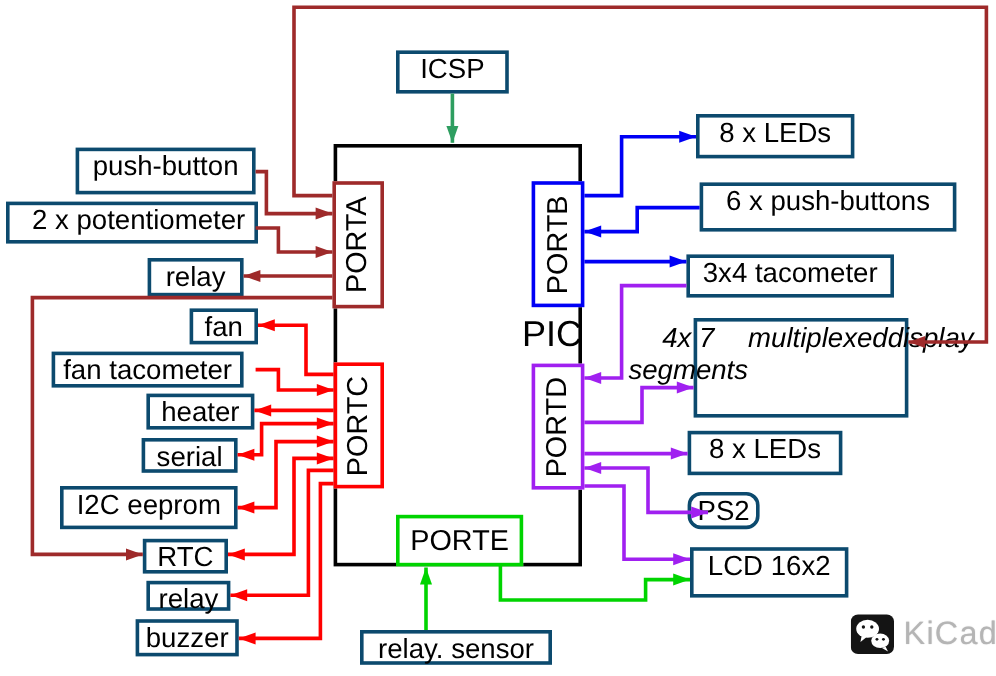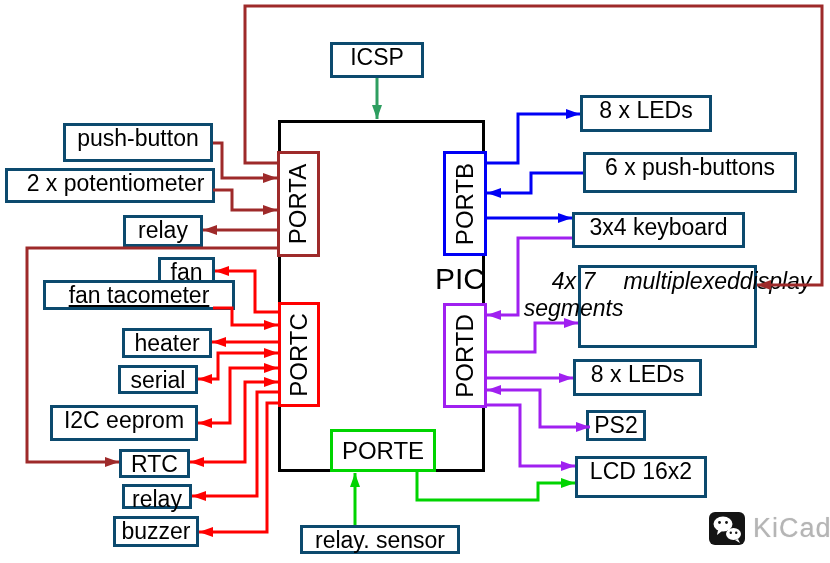--- a/index.html
+++ b/index.html
@@ -69,21 +69,21 @@
   </div>
   <div class="box" style="left:5px;top:168px;width:210px;height:35px;padding-left:11px;">
     <span>2 x potentiometer</span>
   </div>
   <div class="box" style="left:123px;top:215px;width:80px;height:32px;">
     <span>relay</span>
   </div>
   <div class="box" style="left:158px;top:257px;width:57px;height:30px;">
     <span>fan</span>
   </div>
-  <div class="box" style="left:43px;top:280px;width:192px;height:30px;text-decoration:underline;">
+  <div class="box" style="left:43px;top:293px;width:160px;height:30px;">
     <span>fan tacometer</span>
   </div>
   <div class="box" style="left:122px;top:328px;width:90px;height:30px;">
     <span>heater</span>
   </div>
   <div class="box" style="left:118px;top:365px;width:80px;height:29px;">
     <span>serial</span>
   </div>
   <div class="box" style="left:50px;top:405px;width:148px;height:36px;">
     <span>I2C eeprom</span>
@@ -98,31 +98,31 @@
     <span>buzzer</span>
   </div>
 
   <div class="box" style="left:580px;top:95px;width:132px;height:37px;">
     <span>8 x LEDs</span>
   </div>
   <div class="box" style="left:583px;top:152px;width:214px;height:41px;">
     <span>6 x push-buttons</span>
   </div>
   <div class="box" style="left:572px;top:212px;width:173px;height:36px;">
-    <span>3x4 keyboard</span>
+    <span>3x4 tacometer</span>
   </div>
   <div class="box multi" style="left:578px;top:265px;width:179px;height:83px;">
     <span>4x 7 segments</span>
     <span>multiplexed</span>
     <span>display</span>
   </div>
   <div class="box" style="left:573px;top:359px;width:129px;height:37px;">
     <span>8 x LEDs</span>
   </div>
-  <div class="box" style="left:586px;top:410px;width:60px;height:31px;">
+  <div class="box" style="left:573px;top:410px;width:60px;height:31px;border-radius:11px;">
     <span>PS2</span>
   </div>
   <div class="box" style="left:575px;top:456px;width:132px;height:42px;">
     <span>LCD 16x2</span>
   </div>
 
   <div class="box" style="left:300px;top:525px;width:160px;height:29px;">
     <span>relay. sensor</span>
   </div>
 

